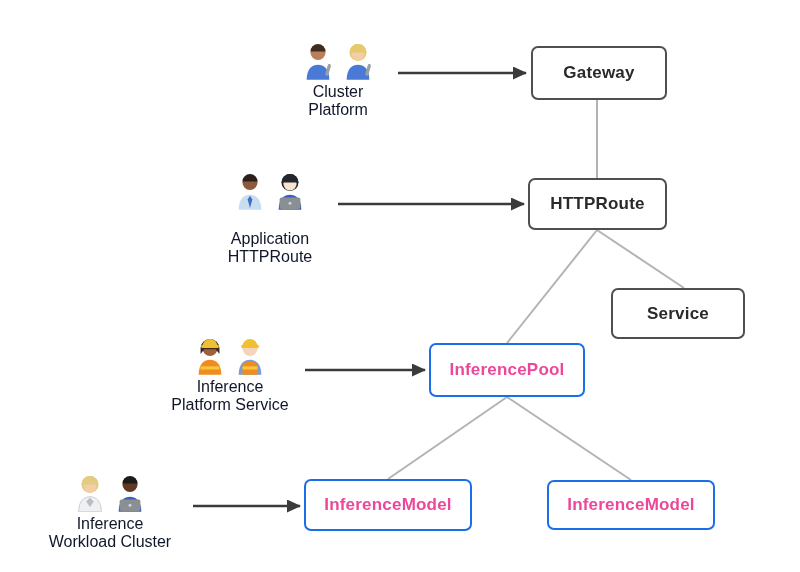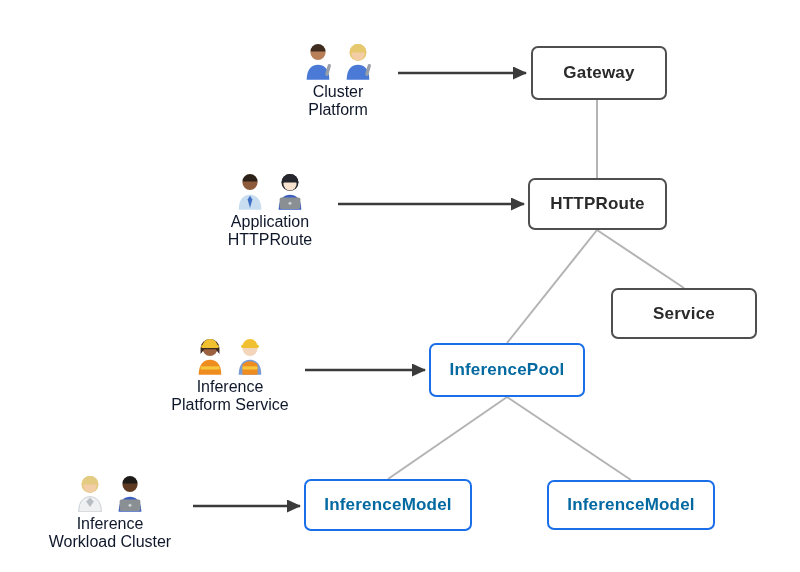--- a/index.html
+++ b/index.html
@@ -32,21 +32,21 @@
     font-size: 17px;
     font-weight: 700;
     letter-spacing: 0.2px;
   }
   .resource-box.dark {
     border: 2.5px solid #4f4f4f;
     color: #2a2a2a;
   }
   .resource-box.blue {
     border: 2.5px solid #1a6ee8;
-    color: #0369a1;
+    color: #ec4899;
   }
   .persona {
     position: absolute;
     width: 170px;
     display: flex;
     flex-direction: column;
     align-items: center;
   }
   .persona .figures {
     display: flex;
@@ -89,21 +89,21 @@
   </svg>
 
   <div class="resource-box dark" style="left:531px; top:46px; width:136px; height:54px;">
     <span>Gateway</span>
   </div>
 
   <div class="resource-box dark" style="left:528px; top:178px; width:139px; height:52px;">
     <span>HTTPRoute</span>
   </div>
 
-  <div class="resource-box dark" style="left:611px; top:288px; width:146px; height:51px;">
+  <div class="resource-box dark" style="left:611px; top:288px; width:134px; height:51px;">
     <span>Service</span>
   </div>
 
   <div class="resource-box blue" style="left:429px; top:343px; width:156px; height:54px;">
     <span>InferencePool</span>
   </div>
 
   <div class="resource-box blue" style="left:304px; top:479px; width:168px; height:52px;">
     <span>InferenceModel</span>
   </div>
@@ -127,21 +127,21 @@
         <circle cx="18" cy="14.5" r="7" fill="#f2cda6"></circle>
         <path d="M9 13 A9 9 0 0 1 27 13 Z" fill="#e6c96f"></path>
       </svg>
     </div>
     <div class="plabel">
       <div>Cluster</div>
       <div>Platform</div>
     </div>
   </div>
 
-  <div class="persona" style="left:185px; top:168px;">
+  <div class="persona" style="left:185px; top:168px;gap:17px;">
     <div class="figures" aria-label="👨🏾‍💼 👩🏻‍💻">
       <svg class="figure" width="34" height="40" viewBox="0 0 36 42">
         <path d="M6 42 C6 30 12 26 18 26 C24 26 30 30 30 42 Z" fill="#c9ddf0"></path>
         <polygon points="18,27 15.5,31 18,40 20.5,31" fill="#3f6fc4"></polygon>
         <circle cx="18" cy="13" r="8" fill="#8d5a3b"></circle>
         <path d="M10 12 A8 8 0 0 1 26 12 Z" fill="#2b2118"></path>
       </svg>
       <svg class="figure" width="34" height="40" viewBox="0 0 36 42">
         <path d="M6 42 C6 30 12 26 18 26 C24 26 30 30 30 42 Z" fill="#3c5fc0"></path>
         <circle cx="18" cy="13" r="9" fill="#26262e"></circle>

